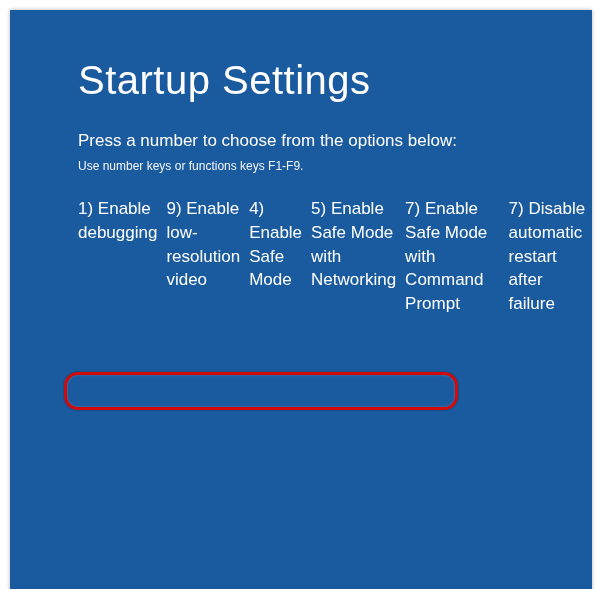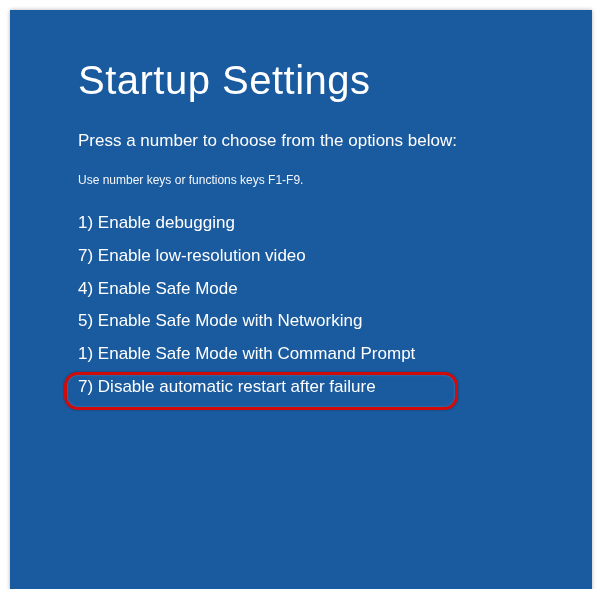--- a/index.html
+++ b/index.html
@@ -28,31 +28,31 @@
     }
     .title {
       font-size: 40px;
       font-weight: 300;
       margin-bottom: 28px;
       letter-spacing: 0.5px;
     }
     .subtitle {
       font-size: 17px;
       font-weight: 300;
-      margin-bottom: 22px;
+      margin-bottom: 8px;
     }
     .hint {
       font-size: 12px;
       font-weight: 300;
       margin-bottom: 24px;
       opacity: 0.95;
     }
     .options {
       display: flex;
-      flex-direction: column;
+      flex-direction: row;
       gap: 9px;
     }
     .option {
       font-size: 17px;
       font-weight: 300;
       line-height: 1.4;
     }
     .highlight {
       position: absolute;
       border: 3px solid #d20a0a;
@@ -67,20 +67,20 @@
   </style>
 </head>
 <body>
 
 <div class="screen">
   <div class="title">Startup Settings</div>
   <div class="subtitle">Press a number to choose from the options below:</div>
   <div class="hint">Use number keys or functions keys F1-F9.</div>
   <div class="options">
     <div class="option">1) Enable debugging</div>
-    <div class="option">7) Enable low-resolution video</div>
+    <div class="option">9) Enable low-resolution video</div>
     <div class="option">4) Enable Safe Mode</div>
     <div class="option">5) Enable Safe Mode with Networking</div>
-    <div class="option">1) Enable Safe Mode with Command Prompt</div>
+    <div class="option">7) Enable Safe Mode with Command Prompt</div>
     <div class="option">7) Disable automatic restart after failure</div>
   </div>
   <div class="highlight"></div>
 </div>
 
 </body></html>

